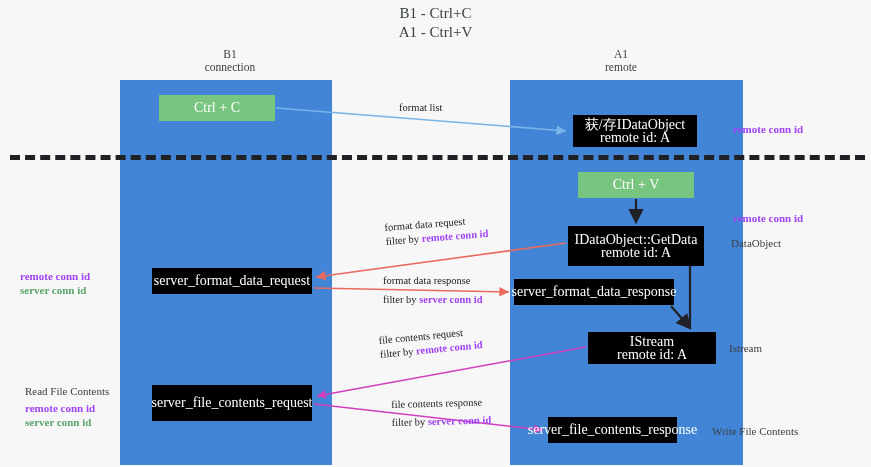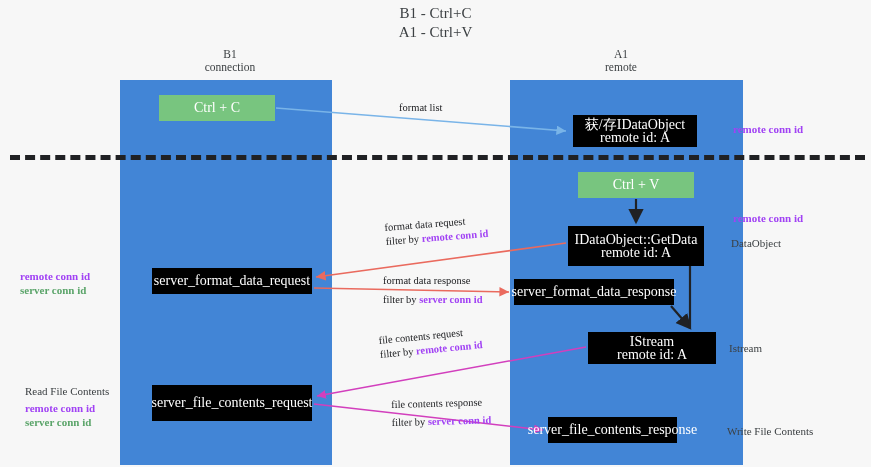--- a/index.html
+++ b/index.html
@@ -104,21 +104,21 @@
     white-space: nowrap;
   }
   .side .purple { color: #a142f4; font-weight: bold; }
   .side .green  { color: #5aa469; font-weight: bold; }
   .side .plain  { color: #3c4043; text-align: right; }
 
   #s-remote1 { left: 733px; top: 122px; }
   #s-remote2 { left: 733px; top: 211px; }
   #s-dataobject { left: 731px; top: 236px; }
   #s-istream { left: 729px; top: 341px; }
-  #s-write { left: 727px; top: 424px; }
+  #s-write { left: 712px; top: 424px; }
 
   #s-left-top { left: 20px; top: 269px; }
   #s-readfile { left: 25px; top: 384px; }
   #s-left-bot { left: 25px; top: 401px; }
 </style>
 </head>
 <body>
 
 <div id="canvas">
 

